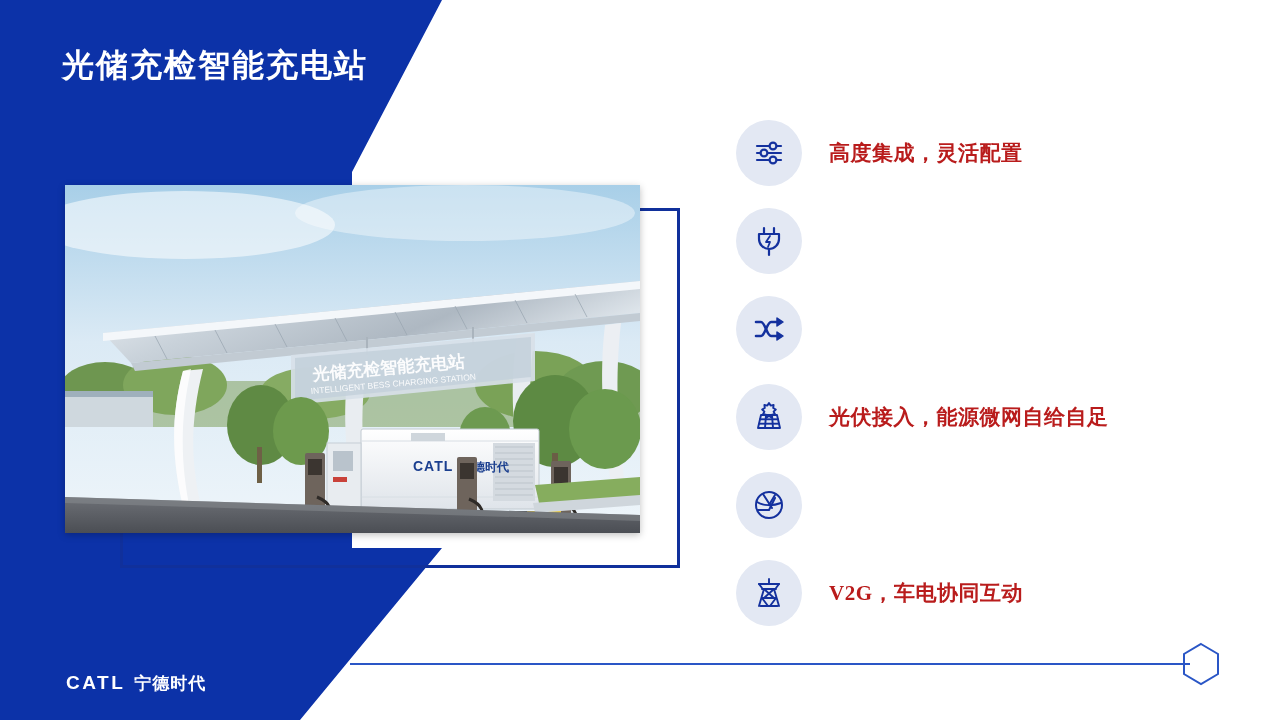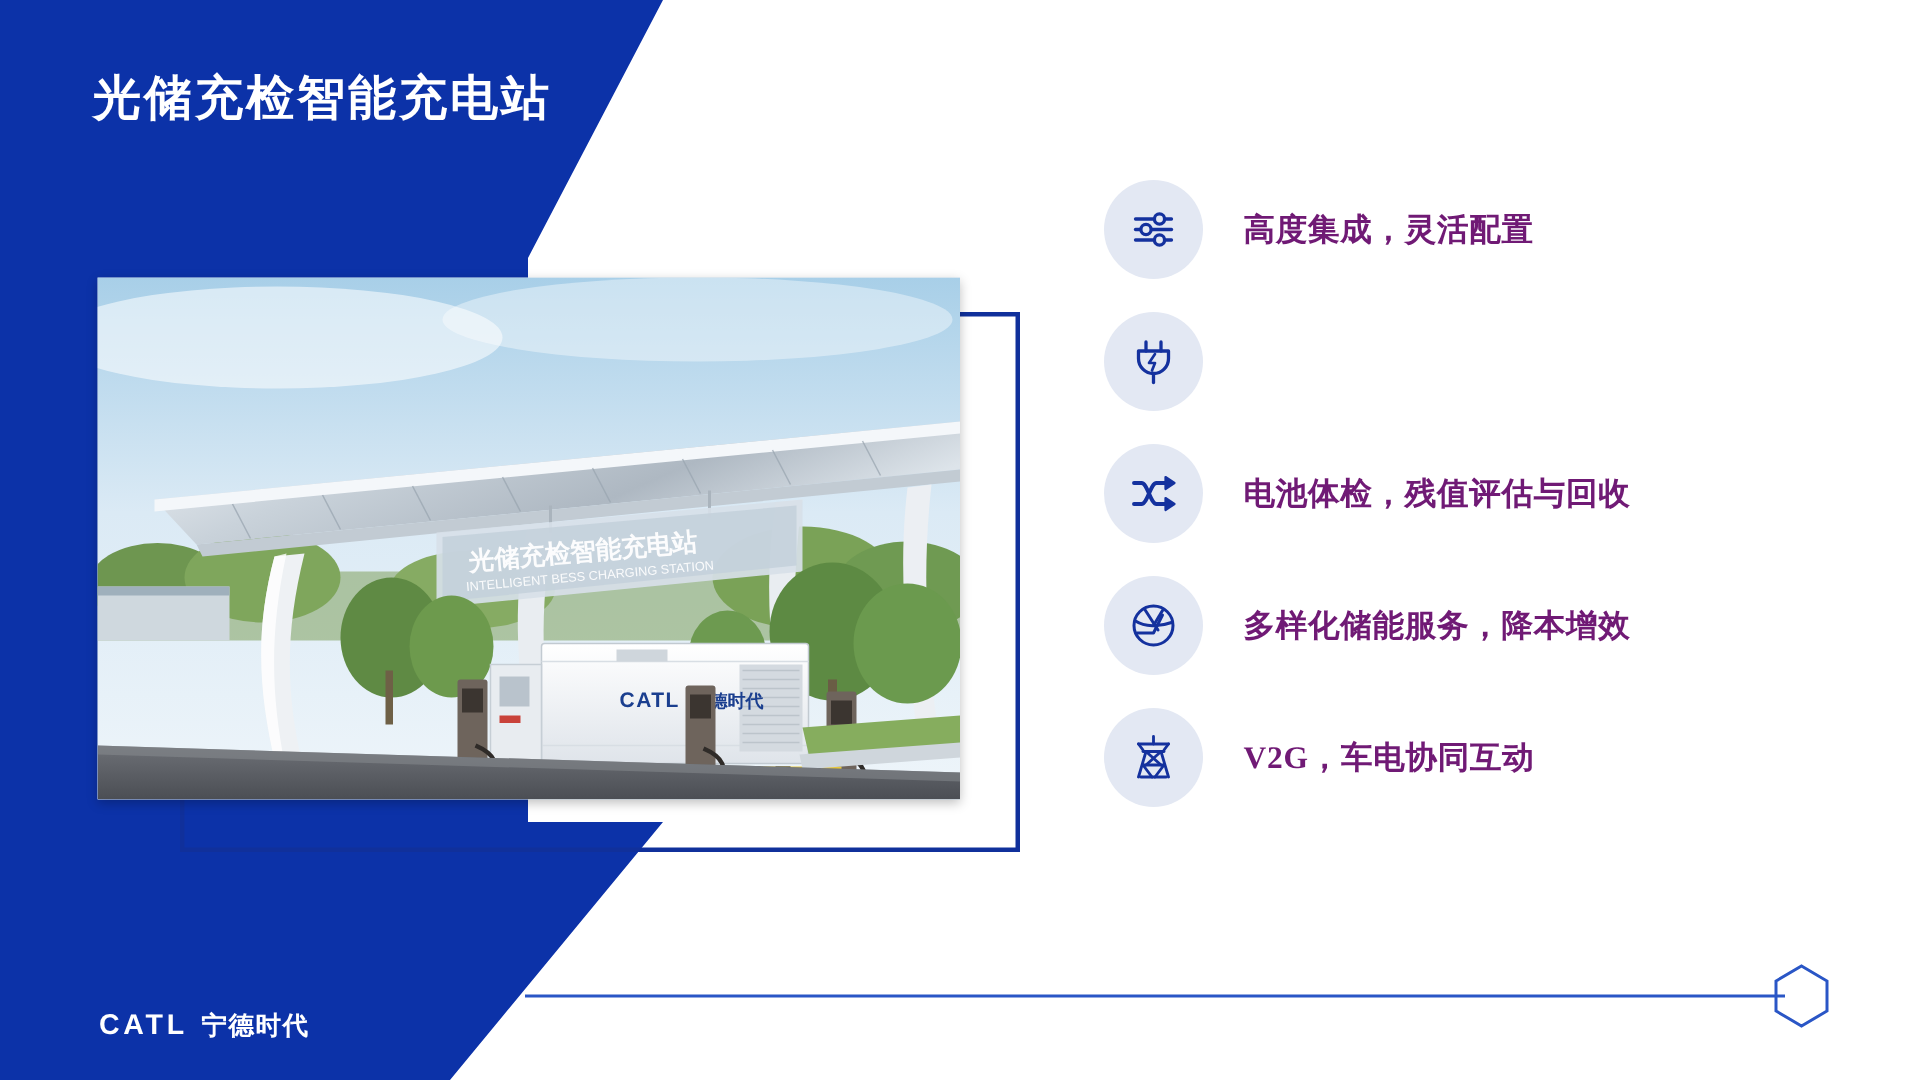--- a/index.html
+++ b/index.html
@@ -78,21 +78,21 @@
     background:#e3e8f3;
     display:flex;
     align-items:center;
     justify-content:center;
   }
   .icon-badge svg { display:block; }
   .feature-text {
     margin-left:27px;
     font-size:21px;
     font-weight:bold;
-    color:#701a75;
+    color:#b91c1c;
     letter-spacing:.5px;
     white-space:nowrap;
   }
 
   
   .footer-line {
     position:absolute;
     left:350px; top:663px;
     width:840px; height:2px;
     background:#2a56c6;
@@ -309,35 +309,46 @@
 
     <div class="feature-row">
       <span class="icon-badge">
         <svg width="34" height="34" viewBox="0 0 34 34" fill="none" stroke="#14319e" stroke-width="2.6" stroke-linecap="round" stroke-linejoin="round">
           <path d="M4 10 h5 c4 0 6 14 10 14 h8"></path>
           <path d="M4 24 h5 c4 0 6 -14 10 -14 h8"></path>
           <polygon points="25,6 31,10 25,14" fill="#14319e" stroke-width="1.5"></polygon>
           <polygon points="25,20 31,24 25,28" fill="#14319e" stroke-width="1.5"></polygon>
         </svg>
       </span>
-      <span class="feature-text">电池体检，残值评估与回收</span>
-    </div>
-
+    </div>
+
+    <div class="feature-row">
+      <span class="icon-badge">
+        <svg width="34" height="34" viewBox="0 0 34 34" fill="none" stroke="#14319e" stroke-width="1.9" stroke-linejoin="round">
+          <path d="M17 3 l1.6 2.6 3-.6 -.4 3 2.6 1.5 -2.2 2.1 1.4 2.7 -3 .3 -.7 3 -2.3-1.9 -2.3 1.9 -.7-3 -3-.3 1.4-2.7 -2.2-2.1 2.6-1.5 -.4-3 3 .6 z" fill="none"></path>
+          <path d="M9 15 h16 l3 13 H6 z" fill="none"></path>
+          <line x1="7.4" y1="19.3" x2="26.6" y2="19.3"></line>
+          <line x1="6.7" y1="23.7" x2="27.3" y2="23.7"></line>
+          <line x1="14" y1="15" x2="13" y2="28"></line>
+          <line x1="20" y1="15" x2="21" y2="28"></line>
+        </svg>
+      </span>
+      <span class="feature-text">光伏接入，能源微网自给自足</span>
+    </div>
 
     <div class="feature-row">
       <span class="icon-badge">
         <svg width="34" height="34" viewBox="0 0 34 34" fill="none" stroke="#14319e" stroke-width="2" stroke-linecap="round" stroke-linejoin="round">
           <circle cx="17" cy="17" r="13"></circle>
           <path d="M6 22 h11 l6 -12"></path>
           <path d="M11 6 l9 14"></path>
           <path d="M23 7 l-6 10"></path>
           <path d="M5 14 c6 4 16 4 24 1"></path>
         </svg>
       </span>
-      <span class="feature-text">多样化储能服务，降本增效</span>
     </div>
 
     <div class="feature-row">
       <span class="icon-badge">
         <svg width="34" height="34" viewBox="0 0 34 34" fill="none" stroke="#14319e" stroke-width="1.9" stroke-linecap="round" stroke-linejoin="round">
           <line x1="17" y1="3" x2="17" y2="8"></line>
           <line x1="7" y1="8" x2="27" y2="8"></line>
           <path d="M7 8 l3 4"></path>
           <path d="M27 8 l-3 4"></path>
           <line x1="10" y1="13" x2="24" y2="13"></line>

